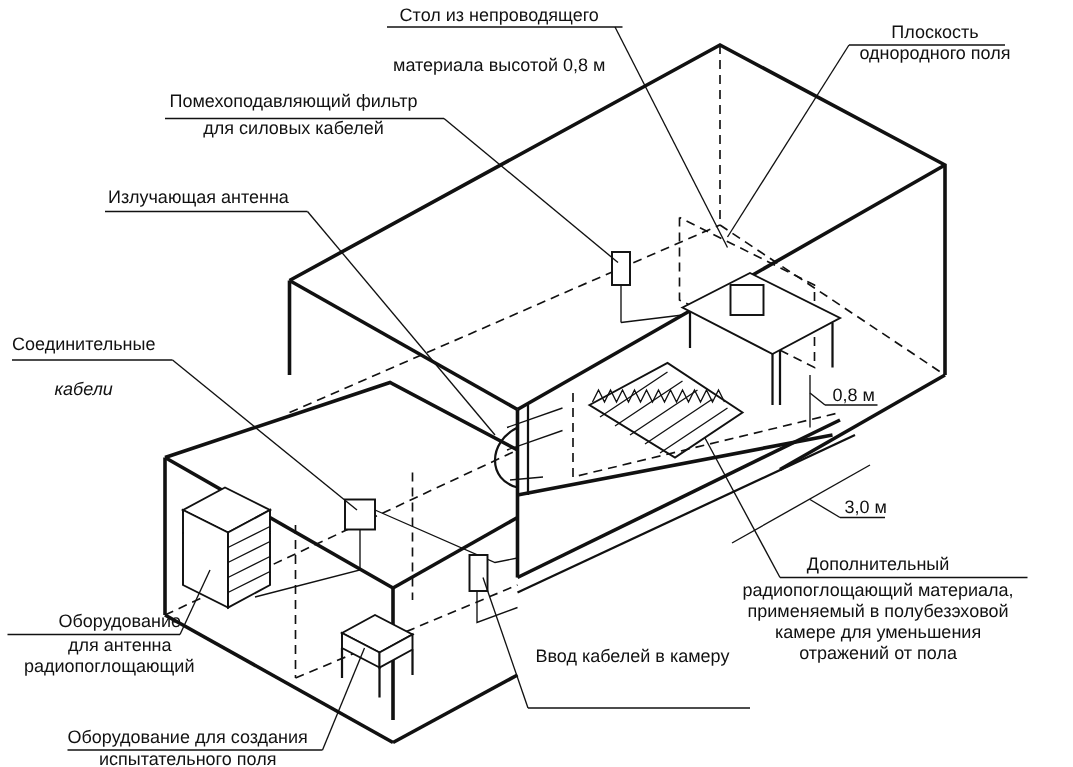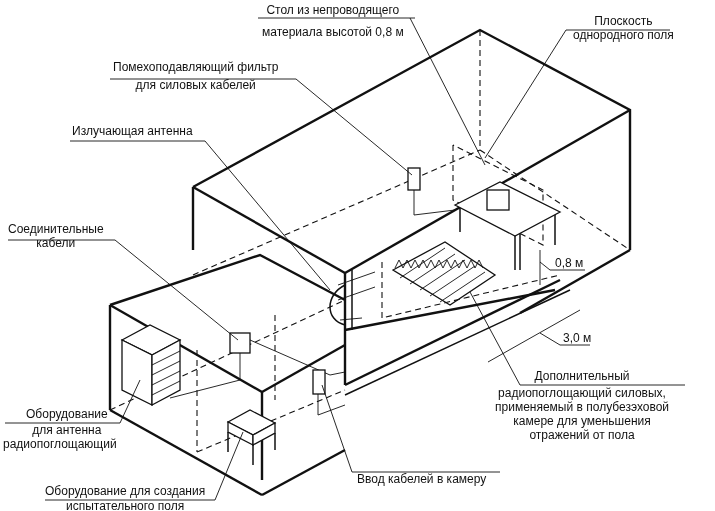--- a/index.html
+++ b/index.html
@@ -129,59 +129,59 @@
     <line class="thin" x1="215" y1="500" x2="243" y2="432"></line>
     <line class="thin" x1="352" y1="472" x2="500" y2="472"></line>
     <line class="thin" x1="352" y1="472" x2="322" y2="385"></line>
     <line class="thin" x1="520" y1="385" x2="685" y2="385"></line>
     <line class="thin" x1="520" y1="385" x2="470" y2="292"></line>
   </g>
 </svg>
 
 <div class="lbl c" style="left:262px; top:3px;">
   <div>Стол из непроводящего</div>
-  <div style="margin-top:8px;">материала высотой 0,8 м</div>
+  <div style="margin-top:19px;">материала высотой 0,8 м</div>
 </div>
 
 <div class="lbl c" style="left:573px; top:14px;">
   <div>Плоскость</div>
   <div>однородного поля</div>
 </div>
 
 <div class="lbl c" style="left:113px; top:60px;">
   <div>Помехоподавляющий фильтр</div>
   <div style="margin-top:4px;">для силовых кабелей</div>
 </div>
 
 <div class="lbl" style="left:72px; top:124px;">
   <div>Излучающая антенна</div>
 </div>
 
 <div class="lbl c" style="left:8px; top:222px;">
   <div>Соединительные</div>
-  <div style="margin-top:0;">кабели</div>
+  <div style="margin-top:16px;font-style:italic;">кабели</div>
 </div>
 
-<div class="lbl c" style="left:3px; top:407px;">
+<div class="lbl c" style="left:16px; top:407px;">
   <div style="padding-left:14px;">Оборудование</div>
   <div style="margin-top:2px; padding-left:14px;">для антенна</div>
   <div>радиопоглощающий</div>
 </div>
 
 <div class="lbl c" style="left:45px; top:484px;">
   <div>Оборудование для создания</div>
   <div style="margin-top:1px;">испытательного поля</div>
 </div>
 
-<div class="lbl" style="left:357px; top:472px;">
+<div class="lbl" style="left:357px; top:430px;">
   <div>Ввод кабелей в камеру</div>
 </div>
 
 <div class="lbl c" style="left:495px; top:369px;">
   <div style="margin-bottom:3px;">Дополнительный</div>
-  <div>радиопоглощающий силовых,</div>
+  <div>радиопоглощающий материала,</div>
   <div>применяемый в полубезэховой</div>
   <div>камере для уменьшения</div>
   <div>отражений от пола</div>
 </div>
 
 <div class="lbl" style="left:555px; top:256px;">0,8 м</div>
 <div class="lbl" style="left:563px; top:331px;">3,0 м</div>
 
 </body></html>

